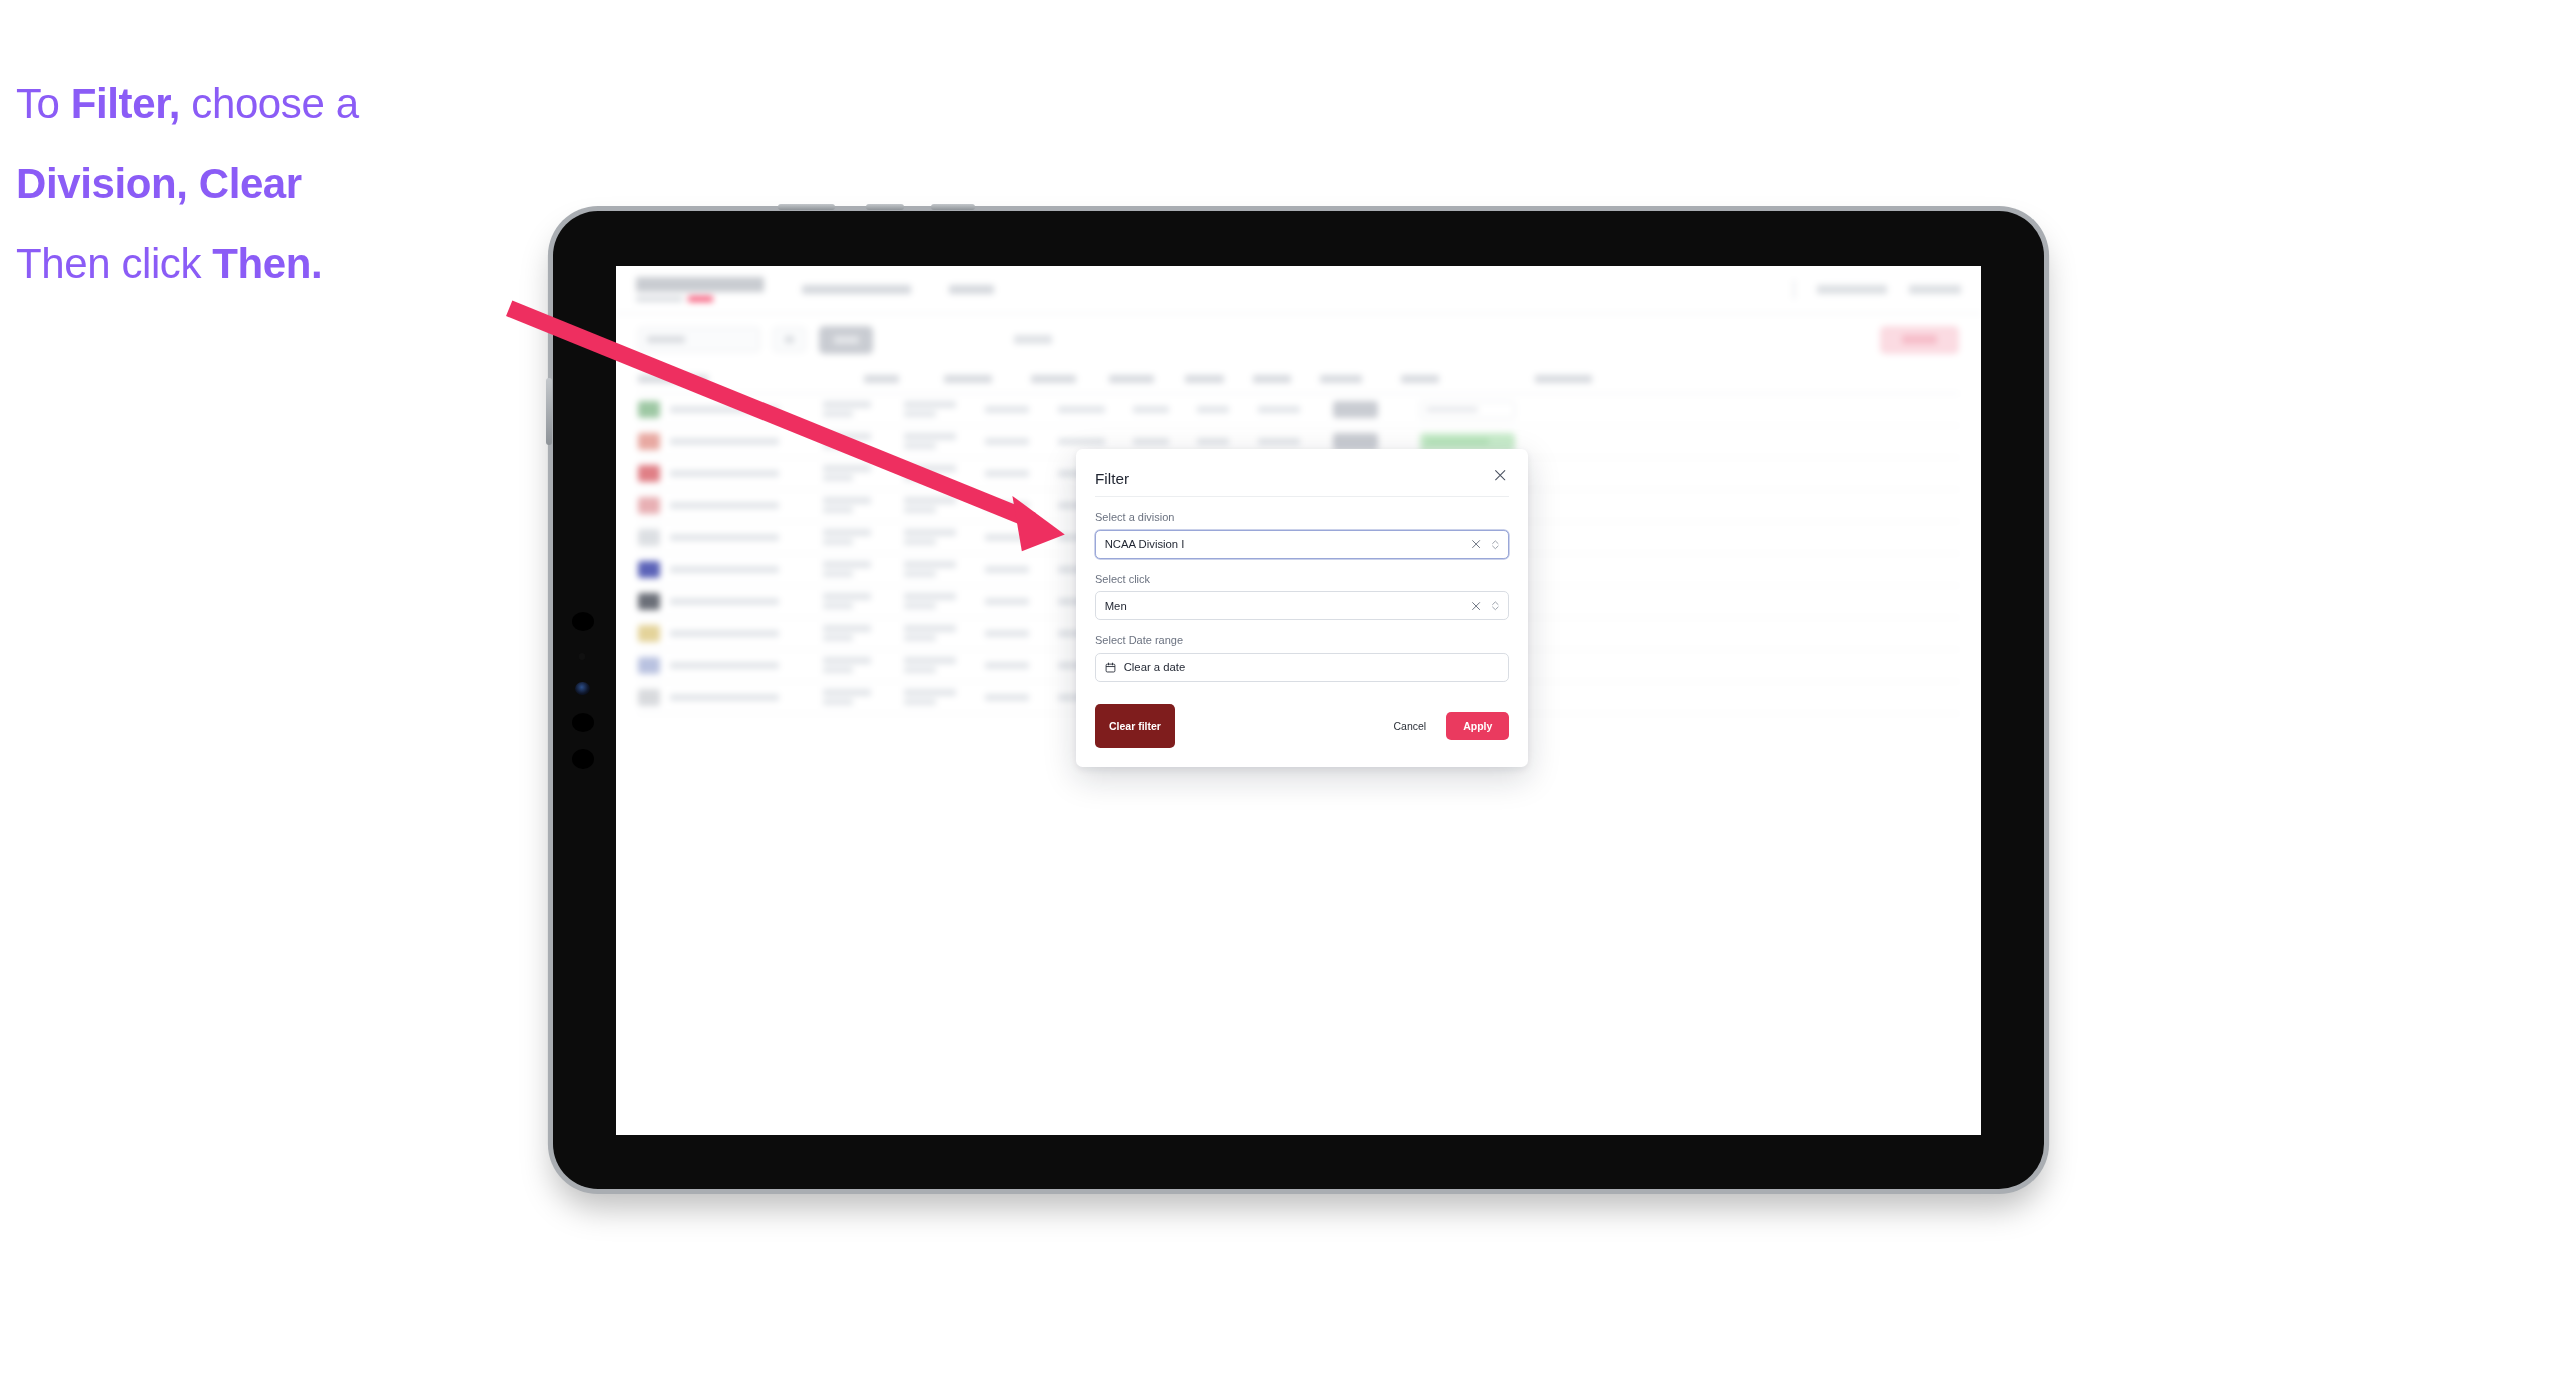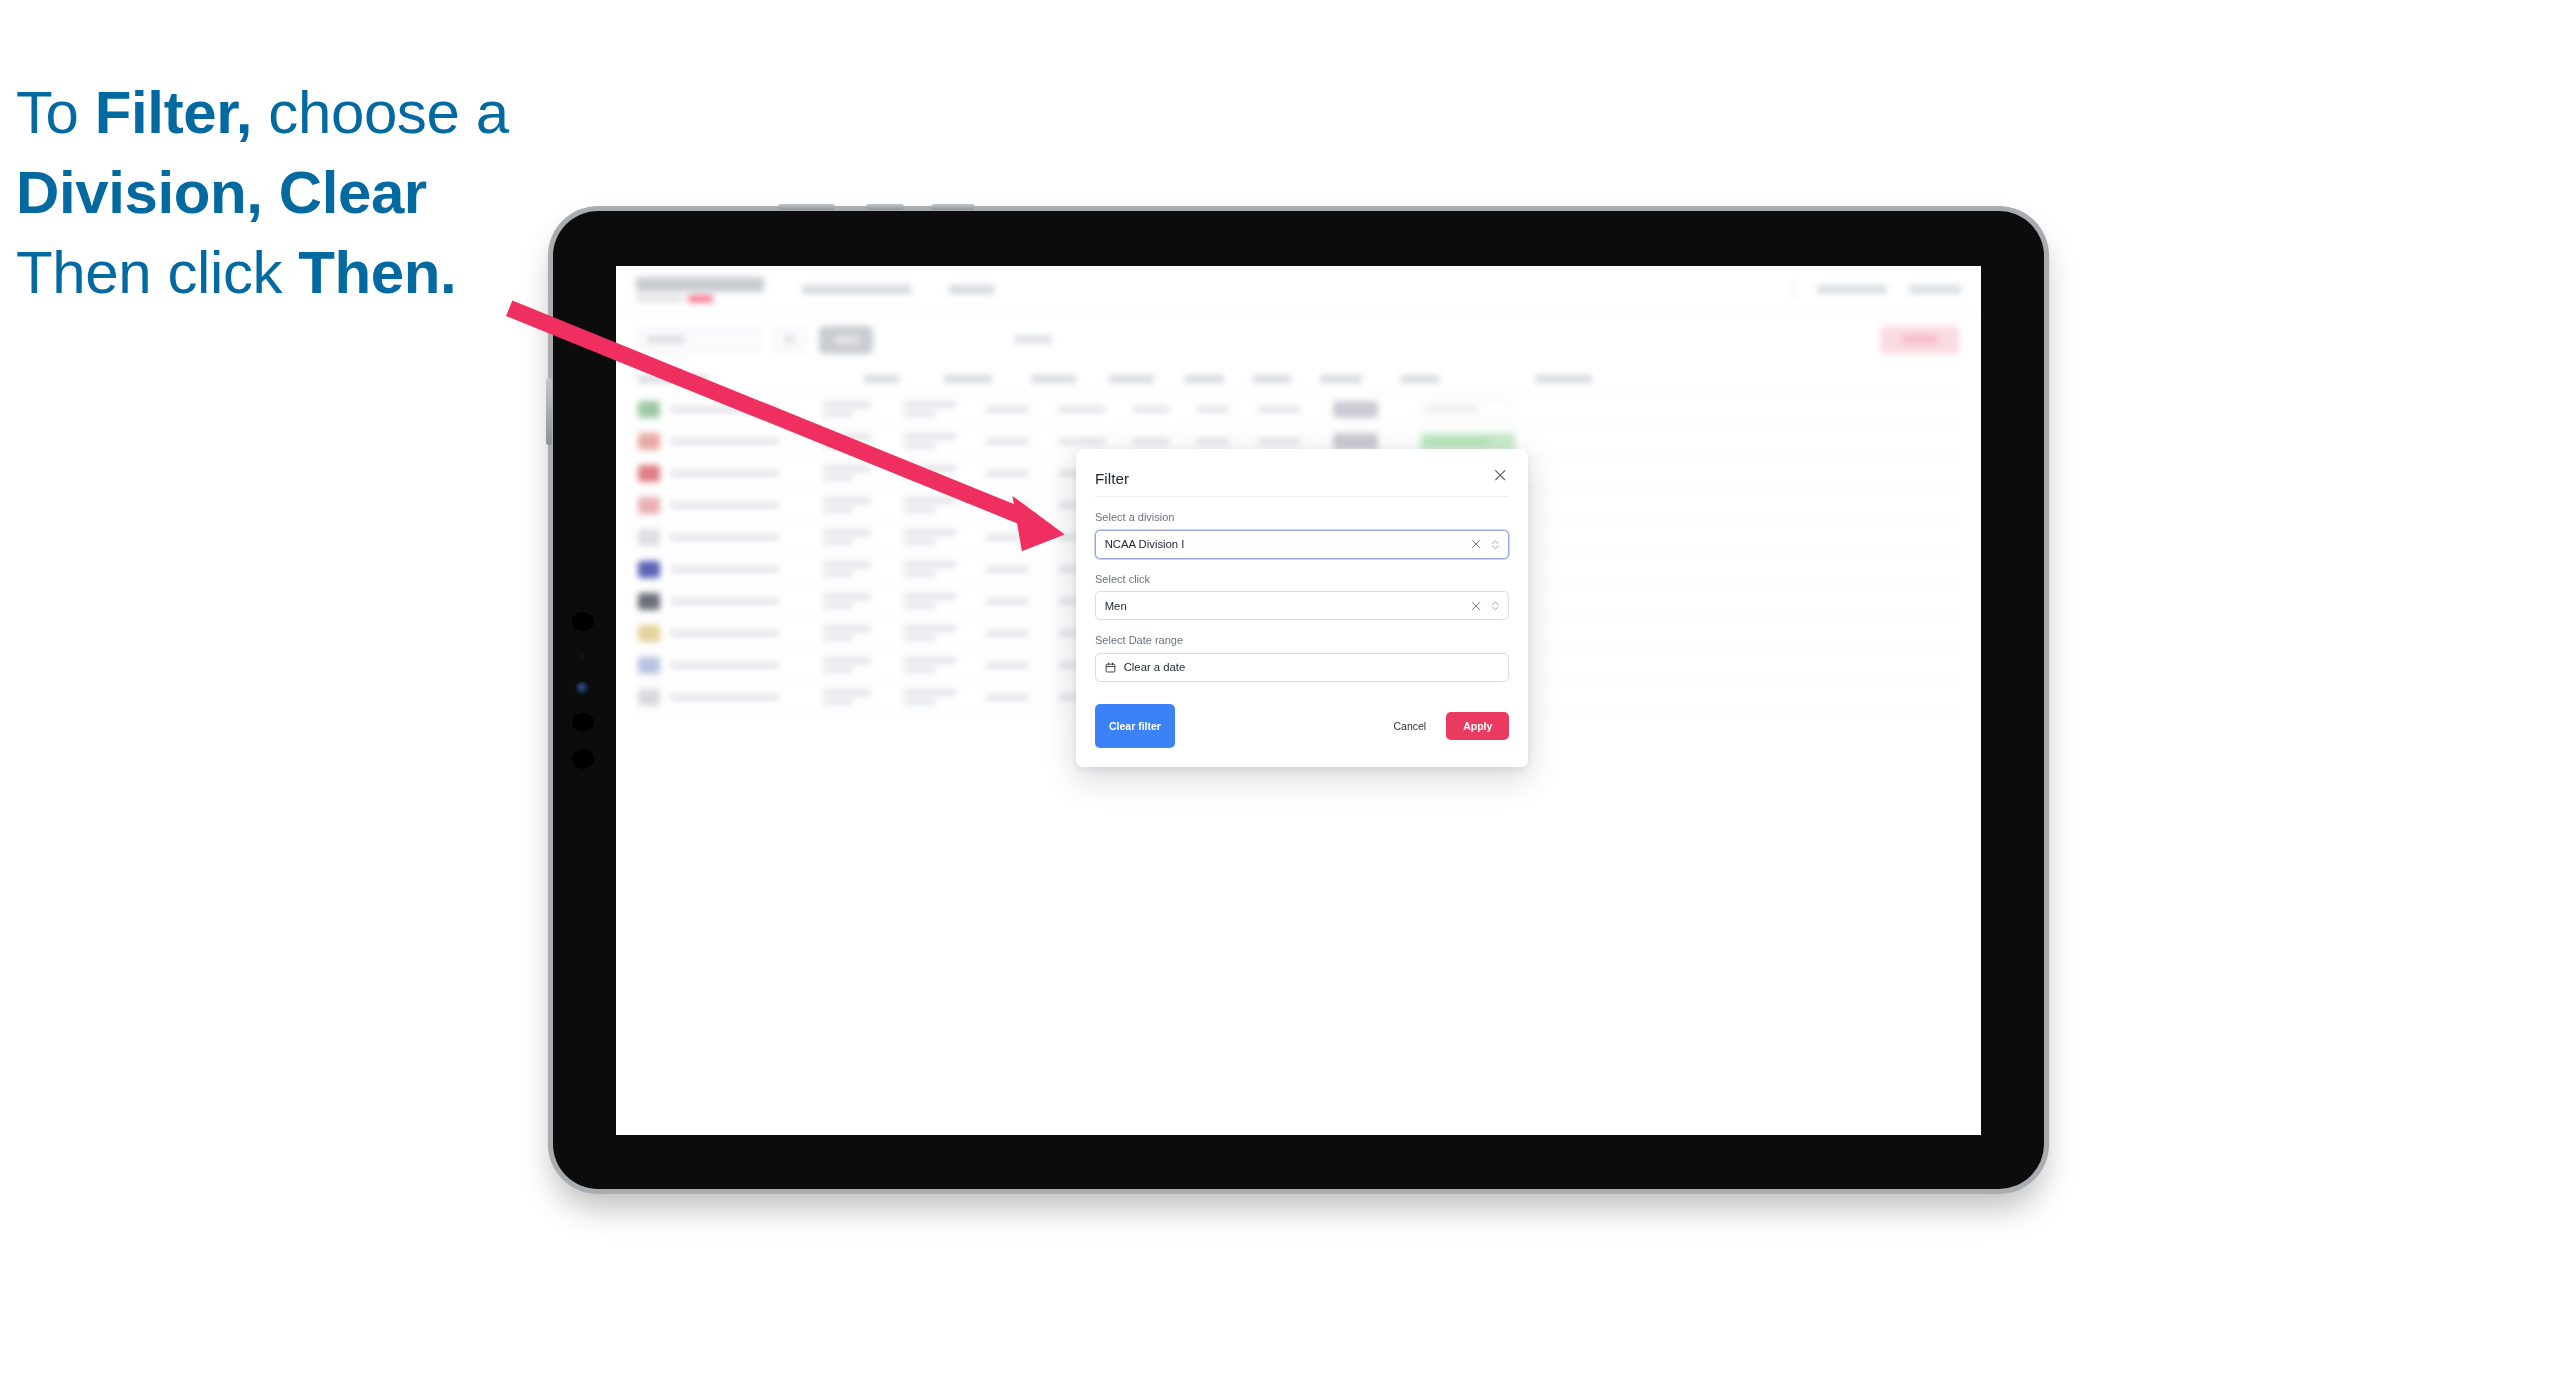--- a/index.html
+++ b/index.html
@@ -17,25 +17,25 @@
     position: relative;
     width: 2576px;
     height: 1386px;
     background: #ffffff;
   }
 
   
   .caption {
     position: absolute;
     left: 16px;
-    top: 73px;
+    top: 64px;
     width: 538px;
-    font-size: 60px;
+    font-size: 42px;
     line-height: 80px;
-    color: #0369a1;
+    color: #8b5cf6;
     letter-spacing: -0.4px;
     font-weight: 400;
   }
   .caption b { font-weight: 700; }
 
   
   .arrow-layer {
     position: absolute;
     left: 0; top: 0;
     width: 2576px;
@@ -290,21 +290,21 @@
     align-items: center;
   }
   .btn {
     border: none;
     border-radius: 5.1px;
     font-size: 10.5px;
     cursor: pointer;
     font-family: "Liberation Sans", sans-serif;
   }
   .btn-clear {
-    background: #3b82f6;
+    background: #7f1d1d;
     color: #ffffff;
     padding: 16px 14px;
     font-weight: 600;
   }
   .btn-cancel {
     background: transparent;
     color: #2b3038;
     padding: 8px 11.6px;
     margin-left: auto;
     font-weight: 400;

